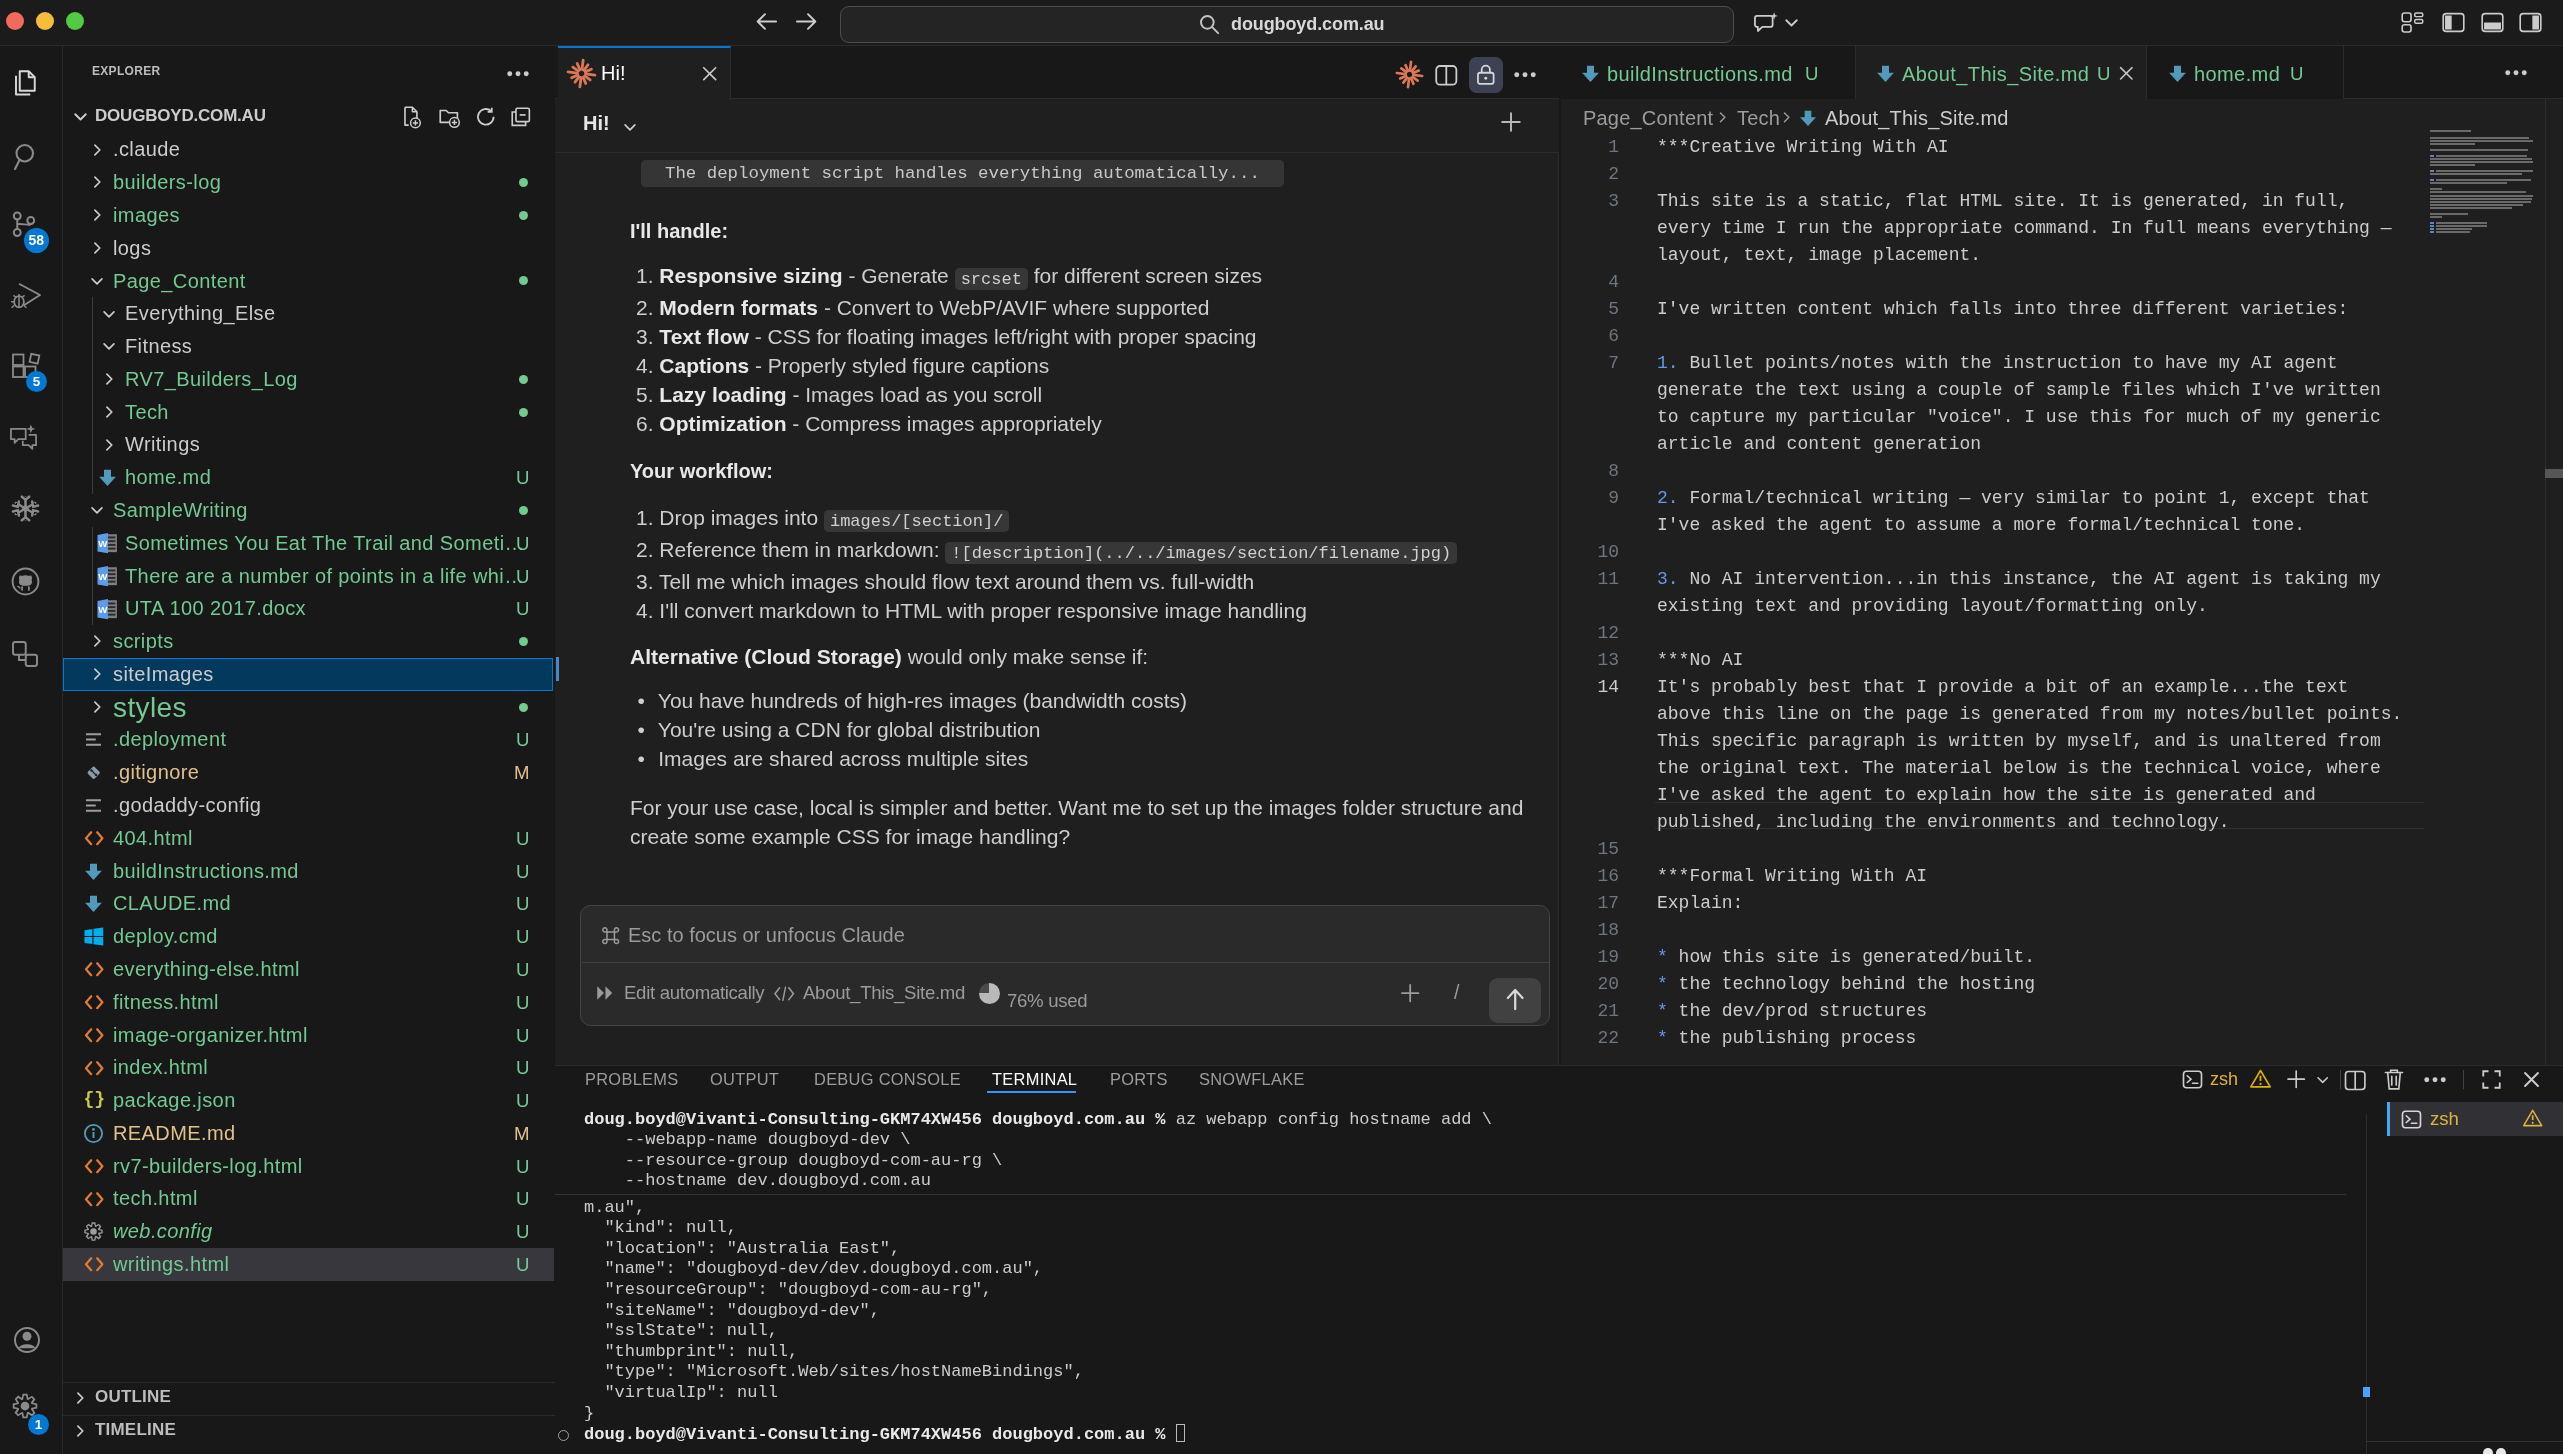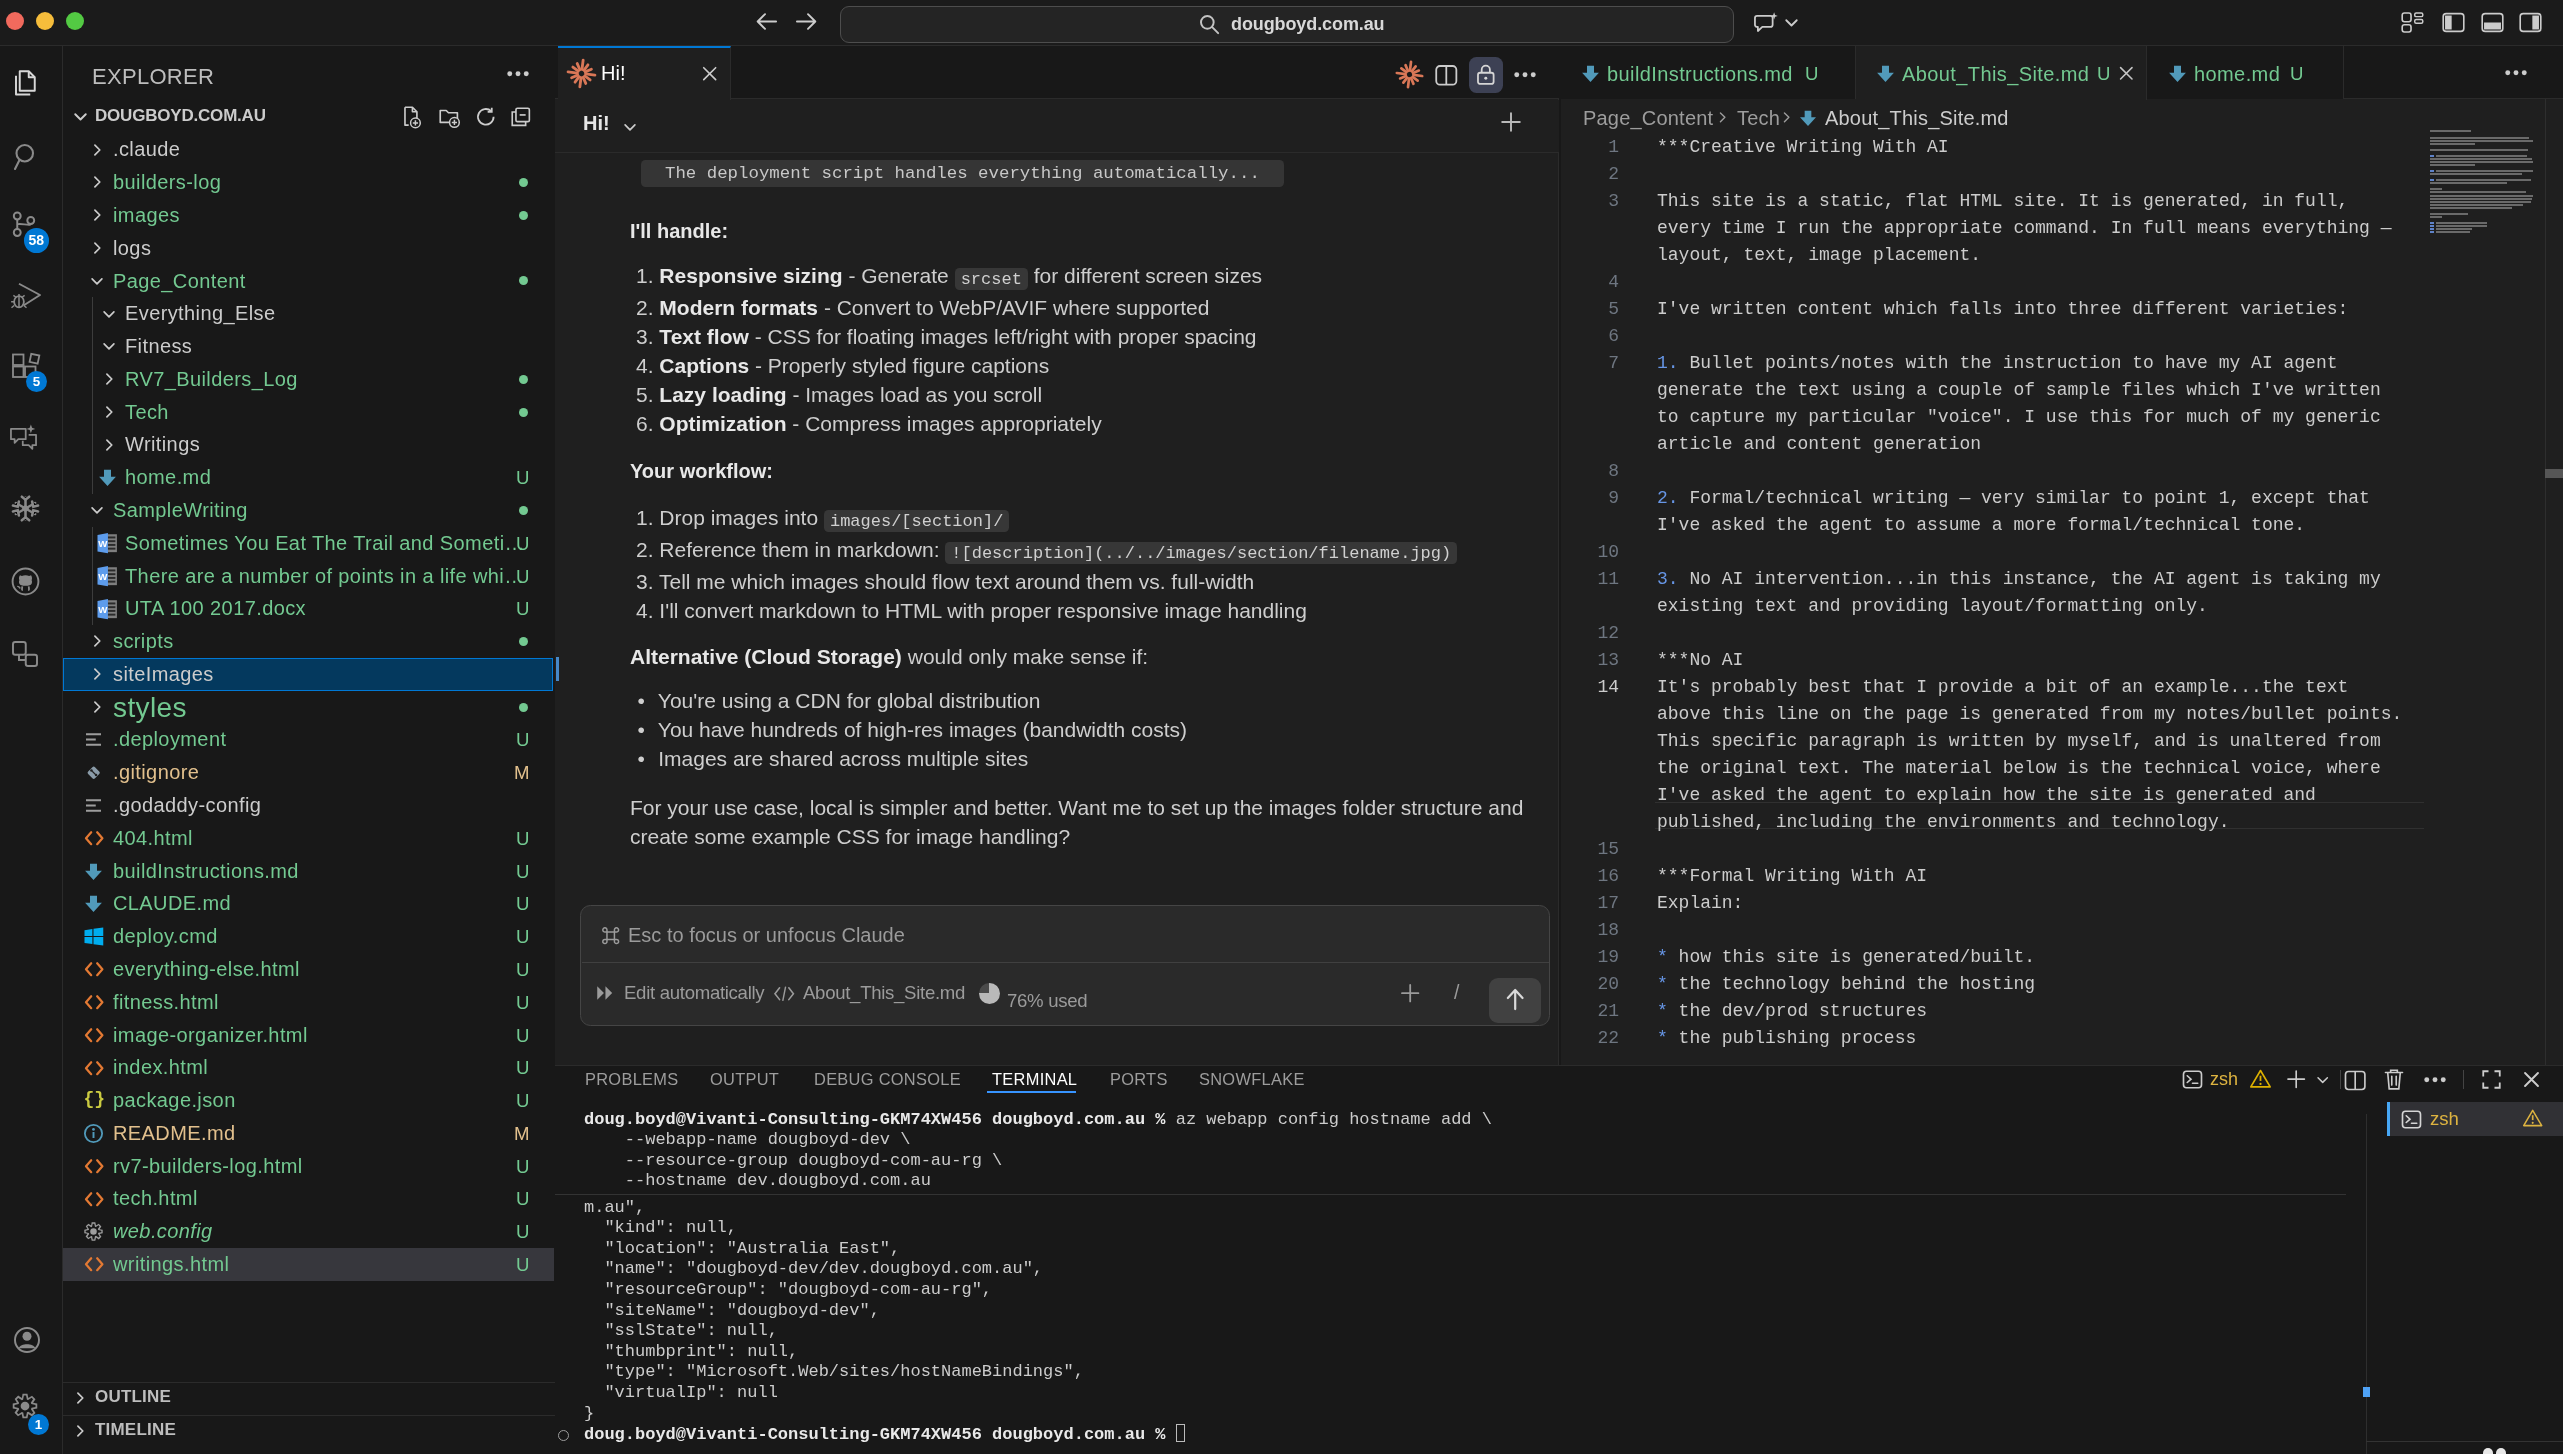--- a/index.html
+++ b/index.html
@@ -103,21 +103,21 @@
 <svg class="ic" style="left:12px;top:1325px" width="30" height="30" viewBox="0 0 40 40">
     <circle cx="20" cy="20" r="16" fill="none" stroke="#8a8a8a" stroke-width="2.6"></circle>
     <circle cx="20" cy="15" r="6" fill="#8a8a8a"></circle>
     <path d="M9 31 c2-7 20-7 22 0" fill="#8a8a8a"></path>
   </svg>
 <svg class="ic" style="left:11.2px;top:1392px" width="28" height="28" viewBox="0 0 16 16">
     <path fill="#8a8a8a" fill-rule="evenodd" d="M9.1 4.4 8.6 2H7.4l-.5 2.4-.7.3-2-1.3-.9.8 1.3 2-.2.7-2.4.5v1.2l2.4.5.3.8-1.3 2 .8.8 2-1.3.8.3.4 2.3h1.2l.5-2.4.8-.3 2 1.3.8-.8-1.3-2 .3-.8 2.3-.4V7.4l-2.4-.5-.3-.8 1.3-2-.8-.8-2 1.3-.7-.2zM9.4 1l.5 2.4L12 2.1l2 2-1.4 2.1 2.4.4v2.8l-2.4.5L14 12l-2 2-2.1-1.4-.5 2.4H6.6l-.5-2.4L4 13.9l-2-2 1.4-2.1L1 9.4V6.6l2.4-.5L2.1 4l2-2 2.1 1.4.4-2.4h2.8zM8 5.5a2.5 2.5 0 1 0 0 5 2.5 2.5 0 0 0 0-5z"></path>
   </svg>
 <div class="a" style="left:28px;top:1414px;width:21px;height:21px;border-radius:50%;background:#0078d4;color:#fff;font-size:13.4px;font-weight:bold;text-align:center;line-height:21px;">1</div>
 <div class="a" style="left:63px;top:46px;width:493px;height:1408px;background:#181818;border-right:1.5px solid #2b2b2b;"></div>
-<div class="a" style="left:92px;top:64px;font-size:22px;color:#bdbdbd;letter-spacing:0.3px;">EXPLORER</div>
+<div class="a" style="left:92px;top:64px;font-size:12px;color:#bdbdbd;letter-spacing:0.3px;font-weight:bold;">EXPLORER</div>
 <svg class="ic" style="left:506px;top:70px" width="24" height="7.5" viewBox="0 0 32 10">
     <circle cx="5" cy="5" r="3.3" fill="#cccccc"></circle>
     <circle cx="16" cy="5" r="3.3" fill="#cccccc"></circle>
     <circle cx="27" cy="5" r="3.3" fill="#cccccc"></circle>
   </svg>
 <svg class="ic" style="left:73px;top:109px" width="15" height="15" viewBox="0 0 20 20">
     <path d="M3 7 L10 14 L17 7" fill="none" stroke="#cccccc" stroke-width="2.6" stroke-linecap="round" stroke-linejoin="round"></path>
   </svg>
 <div class="a" style="left:95px;top:106px;font-size:17px;font-weight:700;color:#cccccc;letter-spacing:-0.2px;">DOUGBOYD.COM.AU</div>
 <svg class="ic" style="left:399px;top:105px" width="22.4" height="22.4" viewBox="0 0 30 30">
@@ -417,22 +417,22 @@
   </div>
 <div class="a" style="left:630px;top:457px;font-size:20px;line-height:29px;color:#e8e8e8;font-weight:700;letter-spacing:0;white-space:nowrap;">Your workflow:</div>
 <div class="a" style="left:636px;top:503px;font-size:21px;line-height:29px;color:#cecece;letter-spacing:0;white-space:nowrap;">
     <div>1. Drop images into <span style="font-family:&quot;Liberation Mono&quot;,monospace;background:#373737;border-radius:4.5px;padding:1.5px 6px;font-size:17px;color:#d0d0d0;">images/[section]/</span></div>
     <div>2. Reference them in markdown: <span style="font-family:&quot;Liberation Mono&quot;,monospace;background:#373737;border-radius:4.5px;padding:1.5px 6px;font-size:17px;color:#d0d0d0;">![description](../../images/section/filename.jpg)</span></div>
     <div>3. Tell me which images should flow text around them vs. full-width</div>
     <div>4. I'll convert markdown to HTML with proper responsive image handling</div>
   </div>
 <div class="a" style="left:630px;top:642px;font-size:21px;line-height:29px;color:#cecece;font-weight:400;letter-spacing:0;white-space:nowrap;"><b style="color:#e8e8e8">Alternative (Cloud Storage)</b> would only make sense if:</div>
 <div class="a" style="left:630px;top:686px;font-size:21px;line-height:29px;color:#cecece;letter-spacing:0;white-space:nowrap;">
+    <div><span style="display:inline-block;width:22.4px;text-align:center;">•</span> You have hundreds of high-res images (bandwidth costs)</div>
     <div><span style="display:inline-block;width:22.4px;text-align:center;">•</span> You're using a CDN for global distribution</div>
-    <div><span style="display:inline-block;width:22.4px;text-align:center;">•</span> You have hundreds of high-res images (bandwidth costs)</div>
     <div><span style="display:inline-block;width:22.4px;text-align:center;">•</span> Images are shared across multiple sites</div>
   </div>
 <div class="a" style="left:630px;top:794px;font-size:21px;line-height:28.5px;color:#cecece;letter-spacing:0;white-space:nowrap;">For your use case, local is simpler and better. Want me to set up the images folder structure and<br>create some example CSS for image handling?</div>
 <div class="a" style="left:580px;top:905px;width:970px;height:121px;background:#2a2a2a;border:1.1px solid #454545;border-radius:10.4px;"></div>
 <svg class="ic" style="left:601px;top:926px" width="19.4" height="19.4" viewBox="0 0 26 26">
     <path d="M8 8 H18 M8 18 H18 M8 8 V18 M18 8 V18 M8 8 H5.5 a2.8 2.8 0 1 1 2.5 -2.5 Z M18 8 V5.5 a2.8 2.8 0 1 1 2.5 2.5 Z M8 18 H5.5 a2.8 2.8 0 1 0 2.5 2.5 Z M18 18 V20.5 a2.8 2.8 0 1 0 2.5 -2.5 Z" fill="none" stroke="#9b9b9b" stroke-width="2"></path>
   </svg>
 <div class="a" style="left:628px;top:924px;font-size:20px;color:#9b9b9b;">Esc to focus or unfocus Claude</div>
 <div class="a" style="left:582px;top:962px;width:967px;height:0.7px;background:#404040;"></div>
 <svg class="ic" style="left:595px;top:984px" width="22.4" height="18" viewBox="0 0 30 24">

